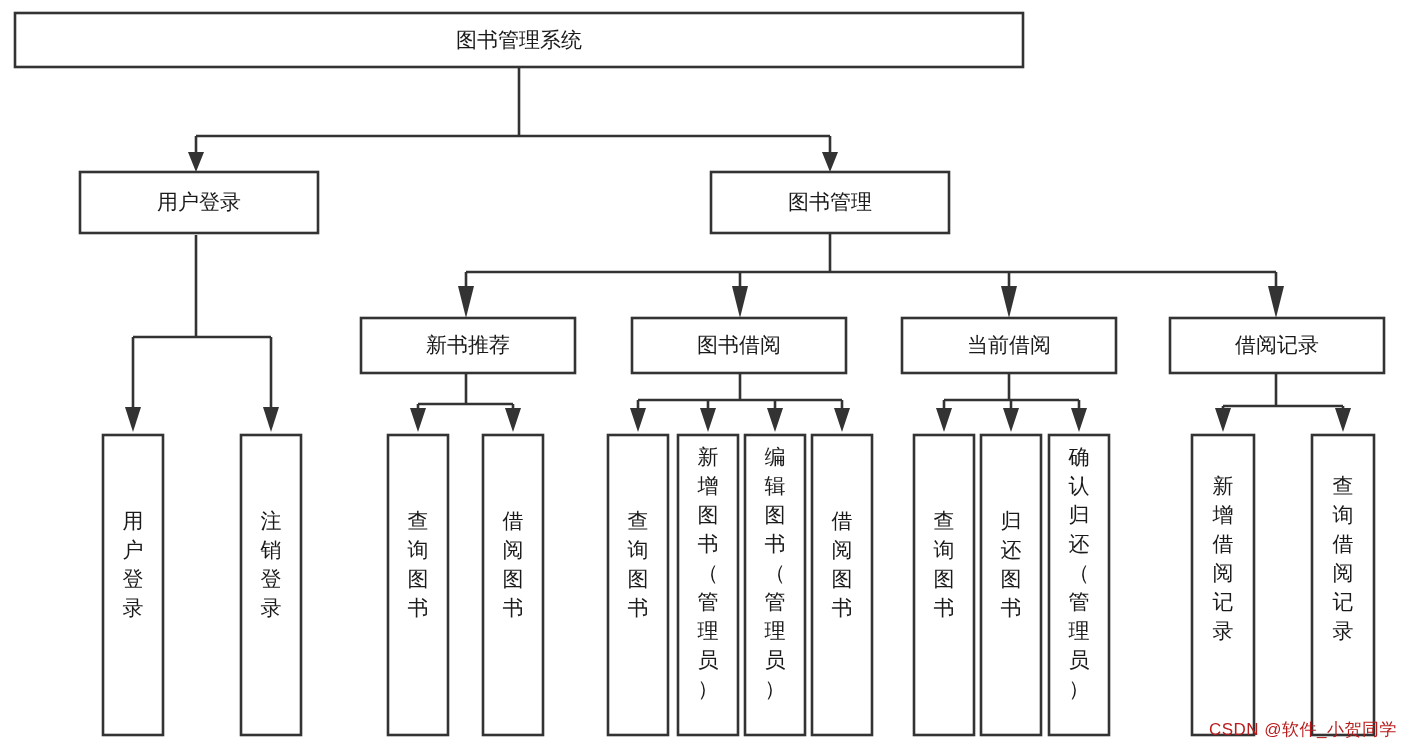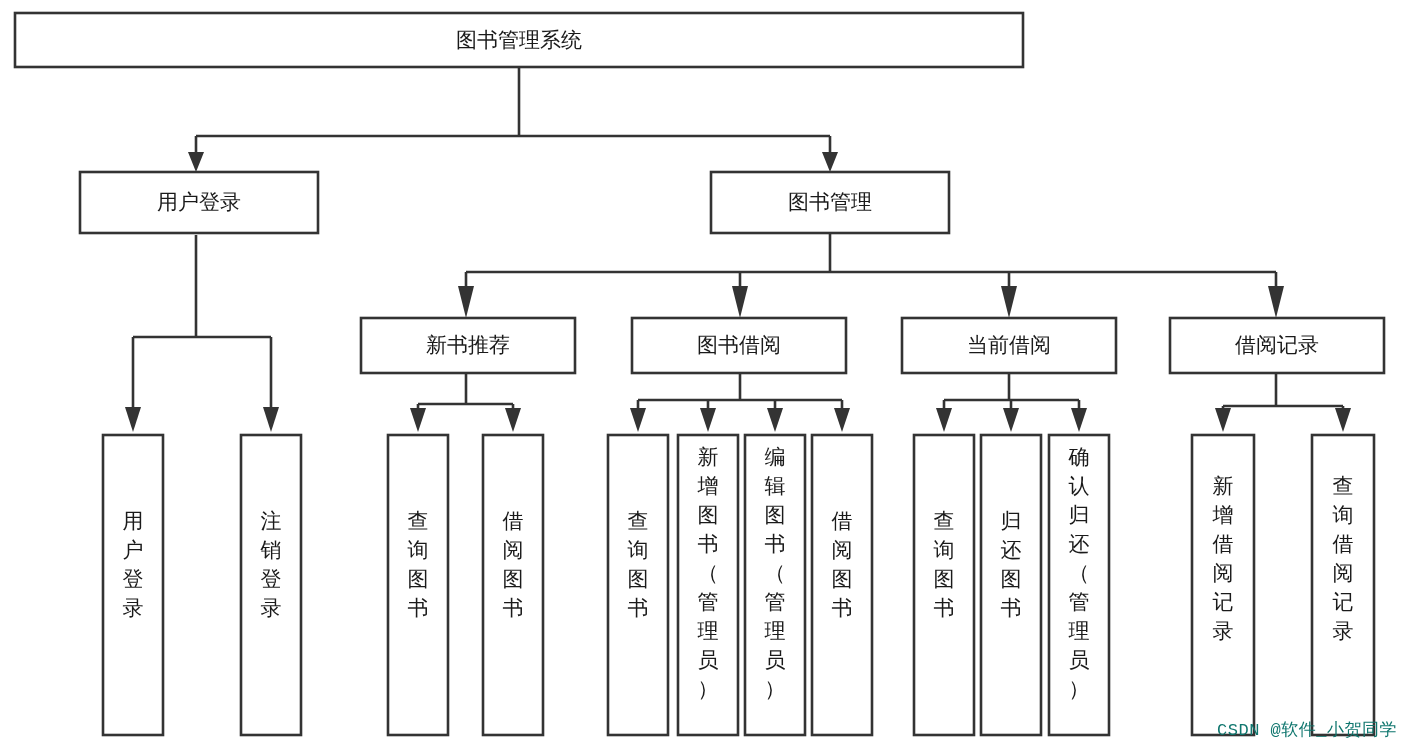--- a/index.html
+++ b/index.html
@@ -14,22 +14,22 @@
   .node-label{
     font-family:"DejaVu Sans","Liberation Sans",sans-serif;
     font-size:21px;fill:#1a1a1a;dominant-baseline:middle;text-anchor:middle;
   }
   .vlabel{
     font-family:"DejaVu Sans","Liberation Sans",sans-serif;
     font-size:21px;fill:#1a1a1a;text-anchor:middle;
   }
   .watermark{
     position:absolute;right:8px;bottom:6px;
-    font-family:Liberation Mono, monospace;
-    font-size:17px;color:#0f766e;letter-spacing:.5px;white-space:nowrap;
+    font-family:Liberation Sans, sans-serif;
+    font-size:17px;color:#b91c1c;letter-spacing:.5px;white-space:nowrap;
     pointer-events:none;
   }
 </style>
 </head>
 <body>
 
 <svg id="diagram" viewBox="0 0 1405 747">
 
   <g>
 

